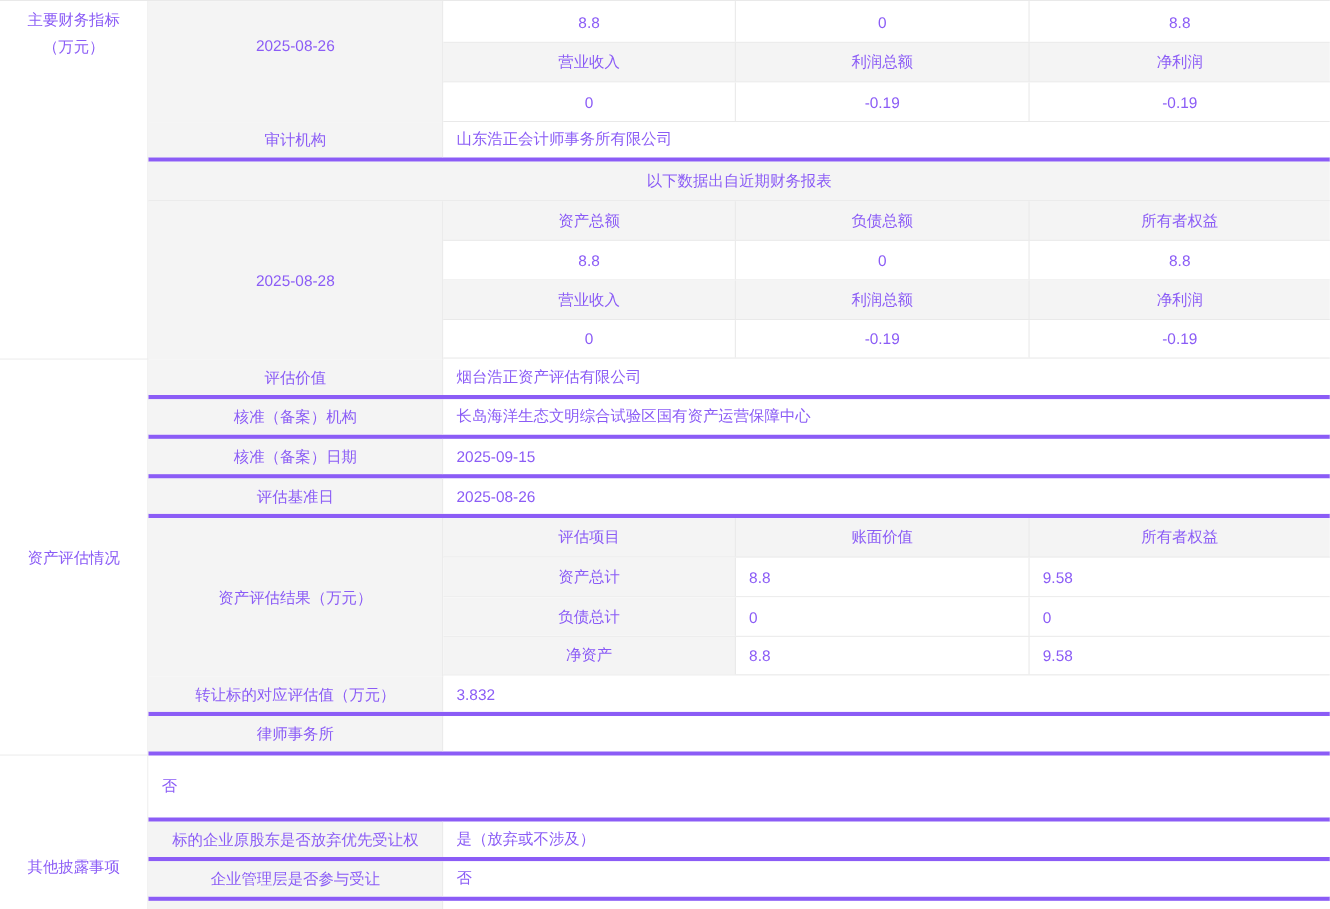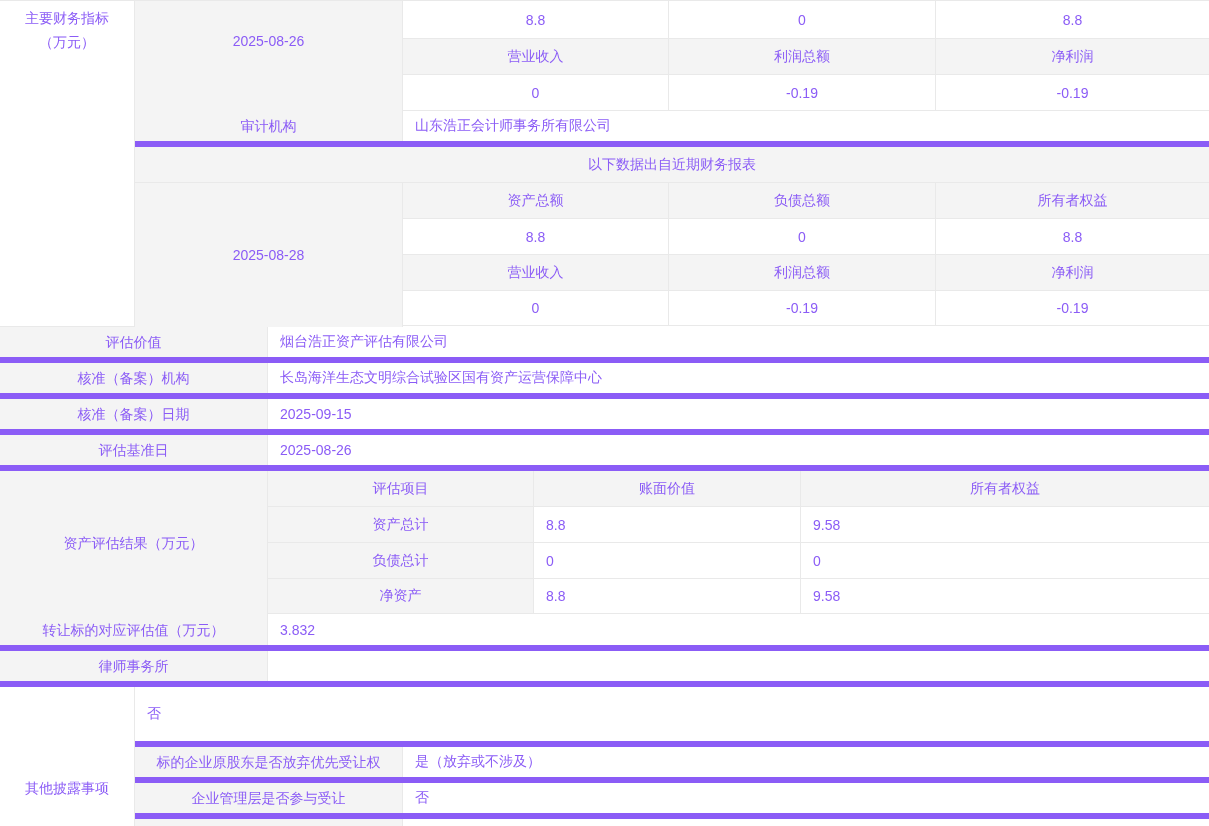--- a/index.html
+++ b/index.html
@@ -13,21 +13,21 @@
   .side{
     width:135px;box-sizing:border-box;flex:0 0 135px;
     border-right:1px solid #e9e9e9;border-bottom:1px solid #e9e9e9;
     background:#fff;display:flex;flex-direction:column;
     align-items:center;justify-content:center;text-align:center;line-height:24px;
   }
   .side.top{justify-content:flex-start;padding-top:5px;}
   .side.low{padding-top:34px;}
   .content{flex:1;display:flex;flex-direction:column;min-width:0;}
   .row,.grid-row,.block,.notice{box-sizing:border-box;}
-  .row{display:flex;border-bottom:6px solid #8b5cf6;}
+  .row{display:flex;border-bottom:4px solid #8b5cf6;}
   .block{display:flex;}
   .stack{flex:1;display:flex;flex-direction:column;min-width:0;}
   .grid-row{display:flex;border-bottom:1px solid #e9e9e9;height:36px;}
   .gray{background:#f4f4f4;}
   .white{background:#fff;}
   .label-cell{
     width:268px;flex:0 0 268px;box-sizing:border-box;border-right:1px solid #e9e9e9;
     background:#f4f4f4;display:flex;align-items:center;justify-content:center;
     text-align:center;padding:0 10px;line-height:24px;
   }
@@ -115,20 +115,23 @@
             <div class="gc gc2 center">-0.19</div>
             <div class="gc gc3 center">-0.19</div>
           </div>
         </div>
       </div>
 
     </div>
   </div>
 
   <div class="section" style="height:360px">
+    <div class="side">
+      <div>资产评估情况</div>
+    </div>
     <div class="content">
 
       <div class="row h36">
         <div class="label-cell">评估价值</div>
         <div class="value-cell">烟台浩正资产评估有限公司</div>
       </div>
       <div class="row h36">
         <div class="label-cell">核准（备案）机构</div>
         <div class="value-cell">长岛海洋生态文明综合试验区国有资产运营保障中心</div>
       </div>

